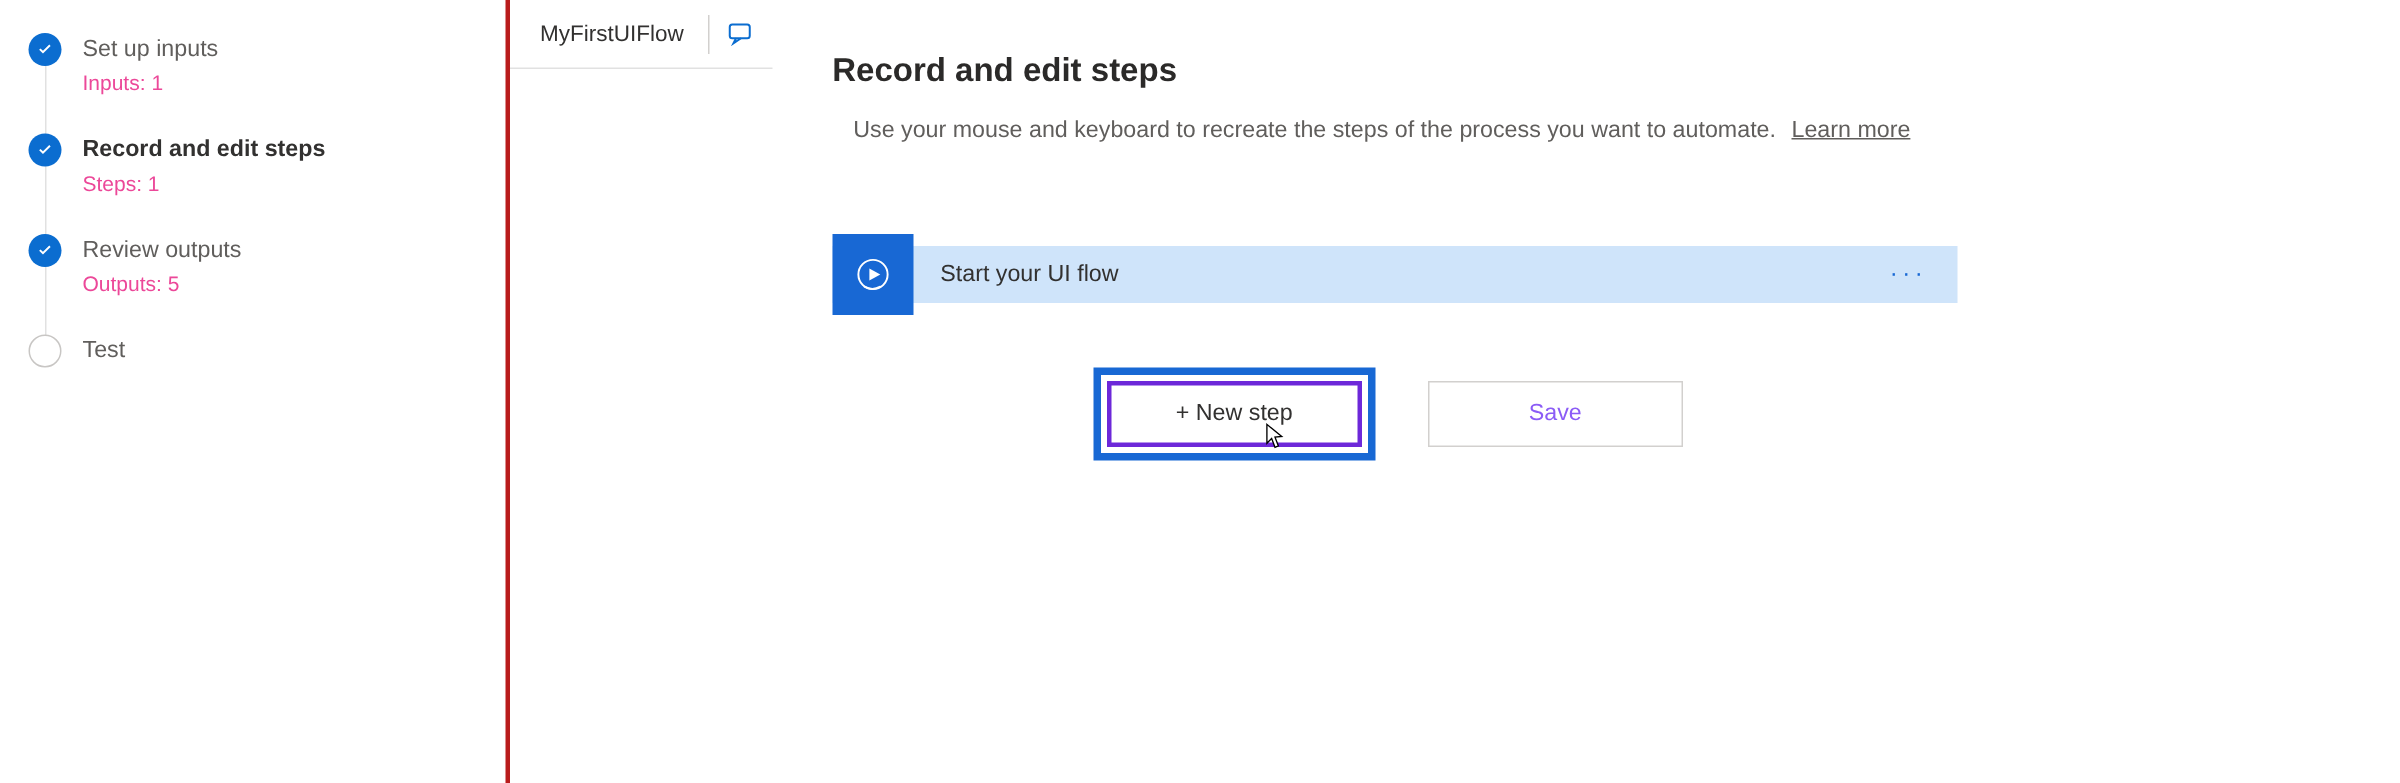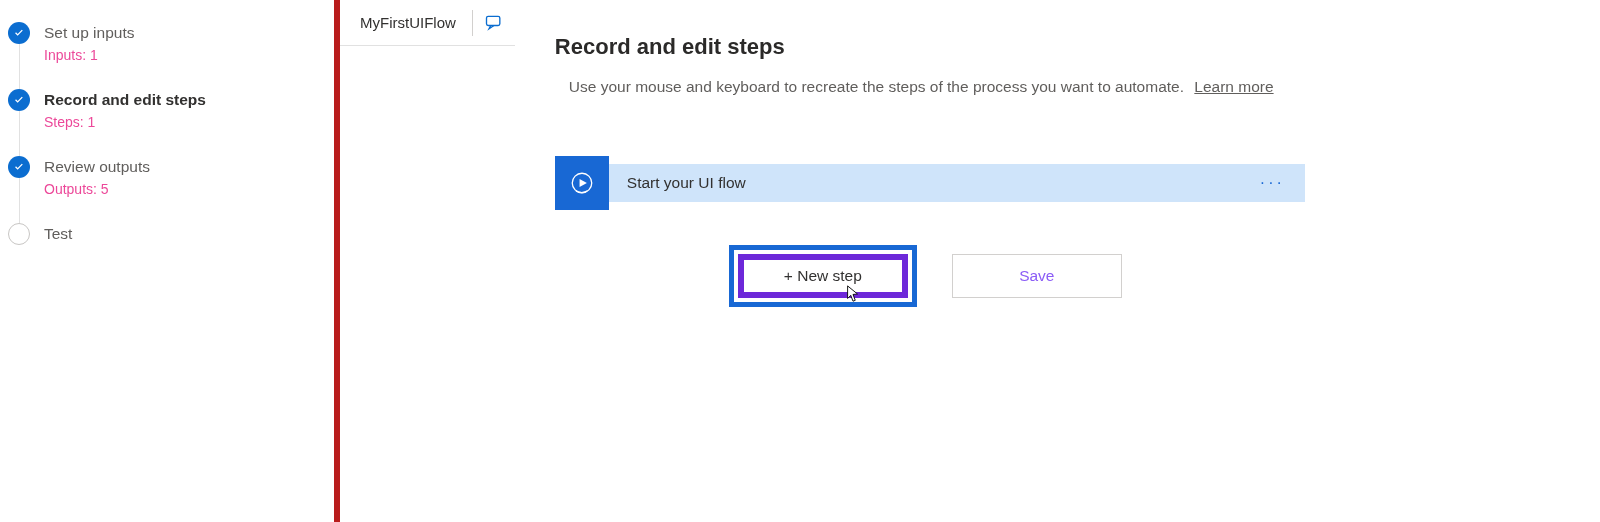--- a/index.html
+++ b/index.html
@@ -3,22 +3,22 @@
 <meta charset="utf-8">
 <style>
   * { box-sizing: border-box; margin: 0; padding: 0; }
   html, body { width: 1600px; height: 522px; font-family: 'Segoe UI', Tahoma, sans-serif; background: #fff; color: #323130; overflow: hidden; }
   .root { display: flex; width: 100%; height: 100%; }
 
   
   .sidebar {
     width: 340px;
     flex: 0 0 340px;
-    padding: 22px 8px 0 8px;
-    border-right: 6px solid #b91c1c;
+    padding: 22px 8px 0 19px;
+    border-right: 3px solid #b91c1c;
   }
   .step-list { position: relative; }
   .step-line {
     position: absolute;
     left: 11px;
     top: 20px;
     bottom: 20px;
     width: 1px;
     background: #e1e1e1;
   }
@@ -107,21 +107,21 @@
     display: flex;
     align-items: center;
     justify-content: center;
     cursor: pointer;
   }
   .btn.save { color: #8b5cf6; cursor: default; }
   .btn.newstep {
     position: relative;
     outline: 5px solid #1868d4;
     outline-offset: 4px;
-    border: 6px solid #6d28d9;
+    border: 3px solid #6d28d9;
   }
   .cursor {
     position: absolute;
     left: 100px; top: 24px;
     width: 18px; height: 20px;
     pointer-events: none;
   }
   .cursor svg { width: 100%; height: 100%; }
 </style>
 </head>

